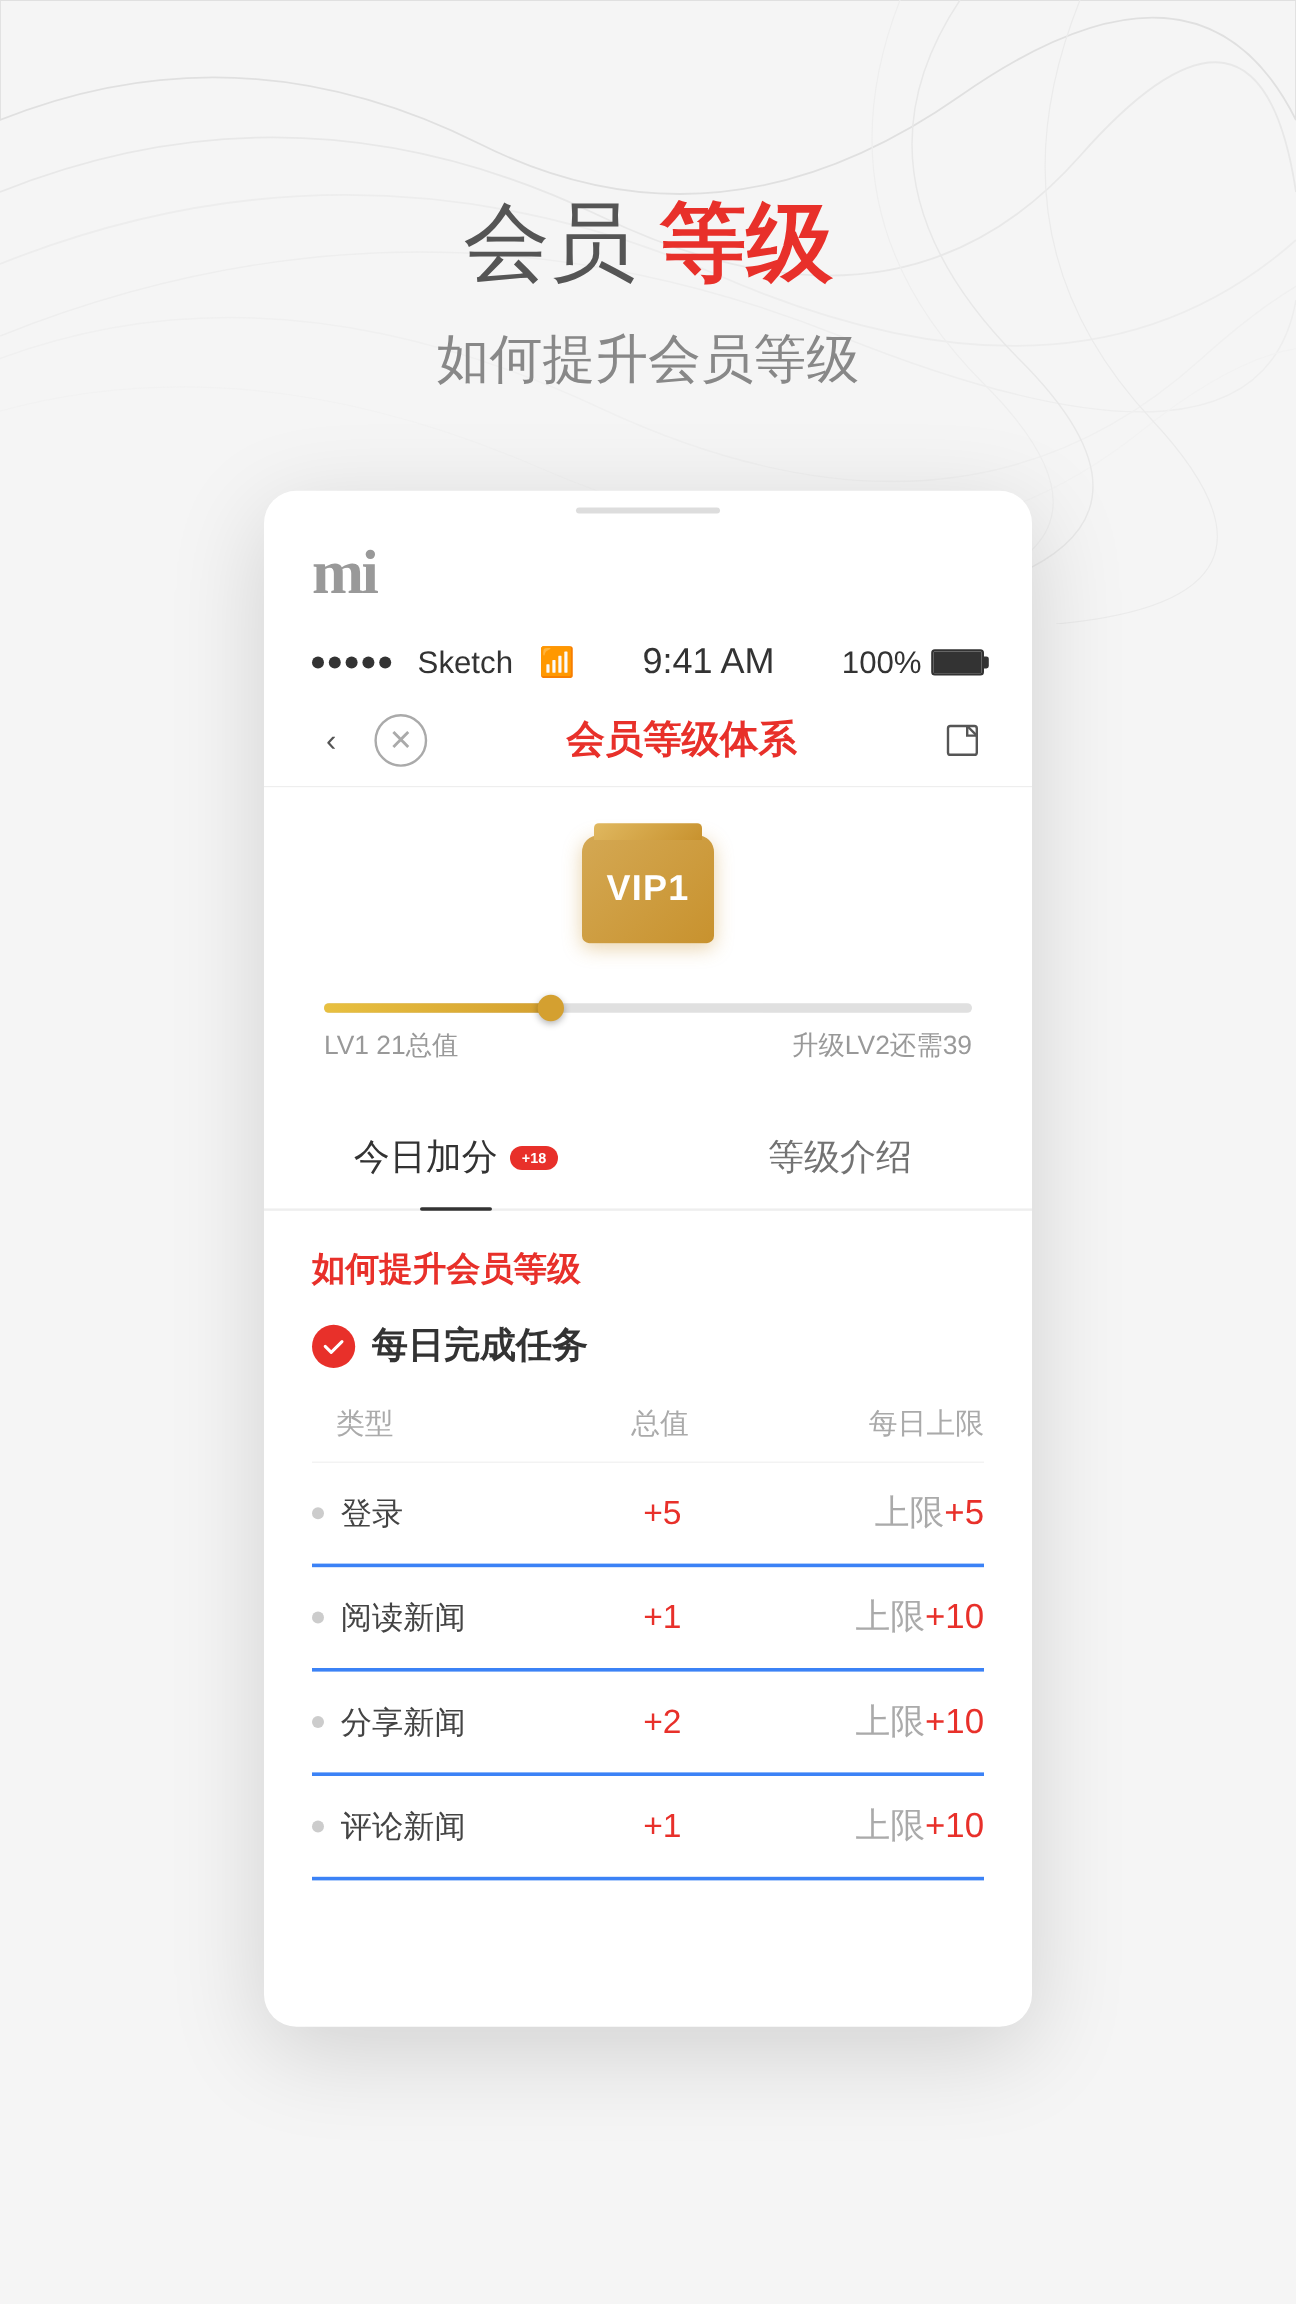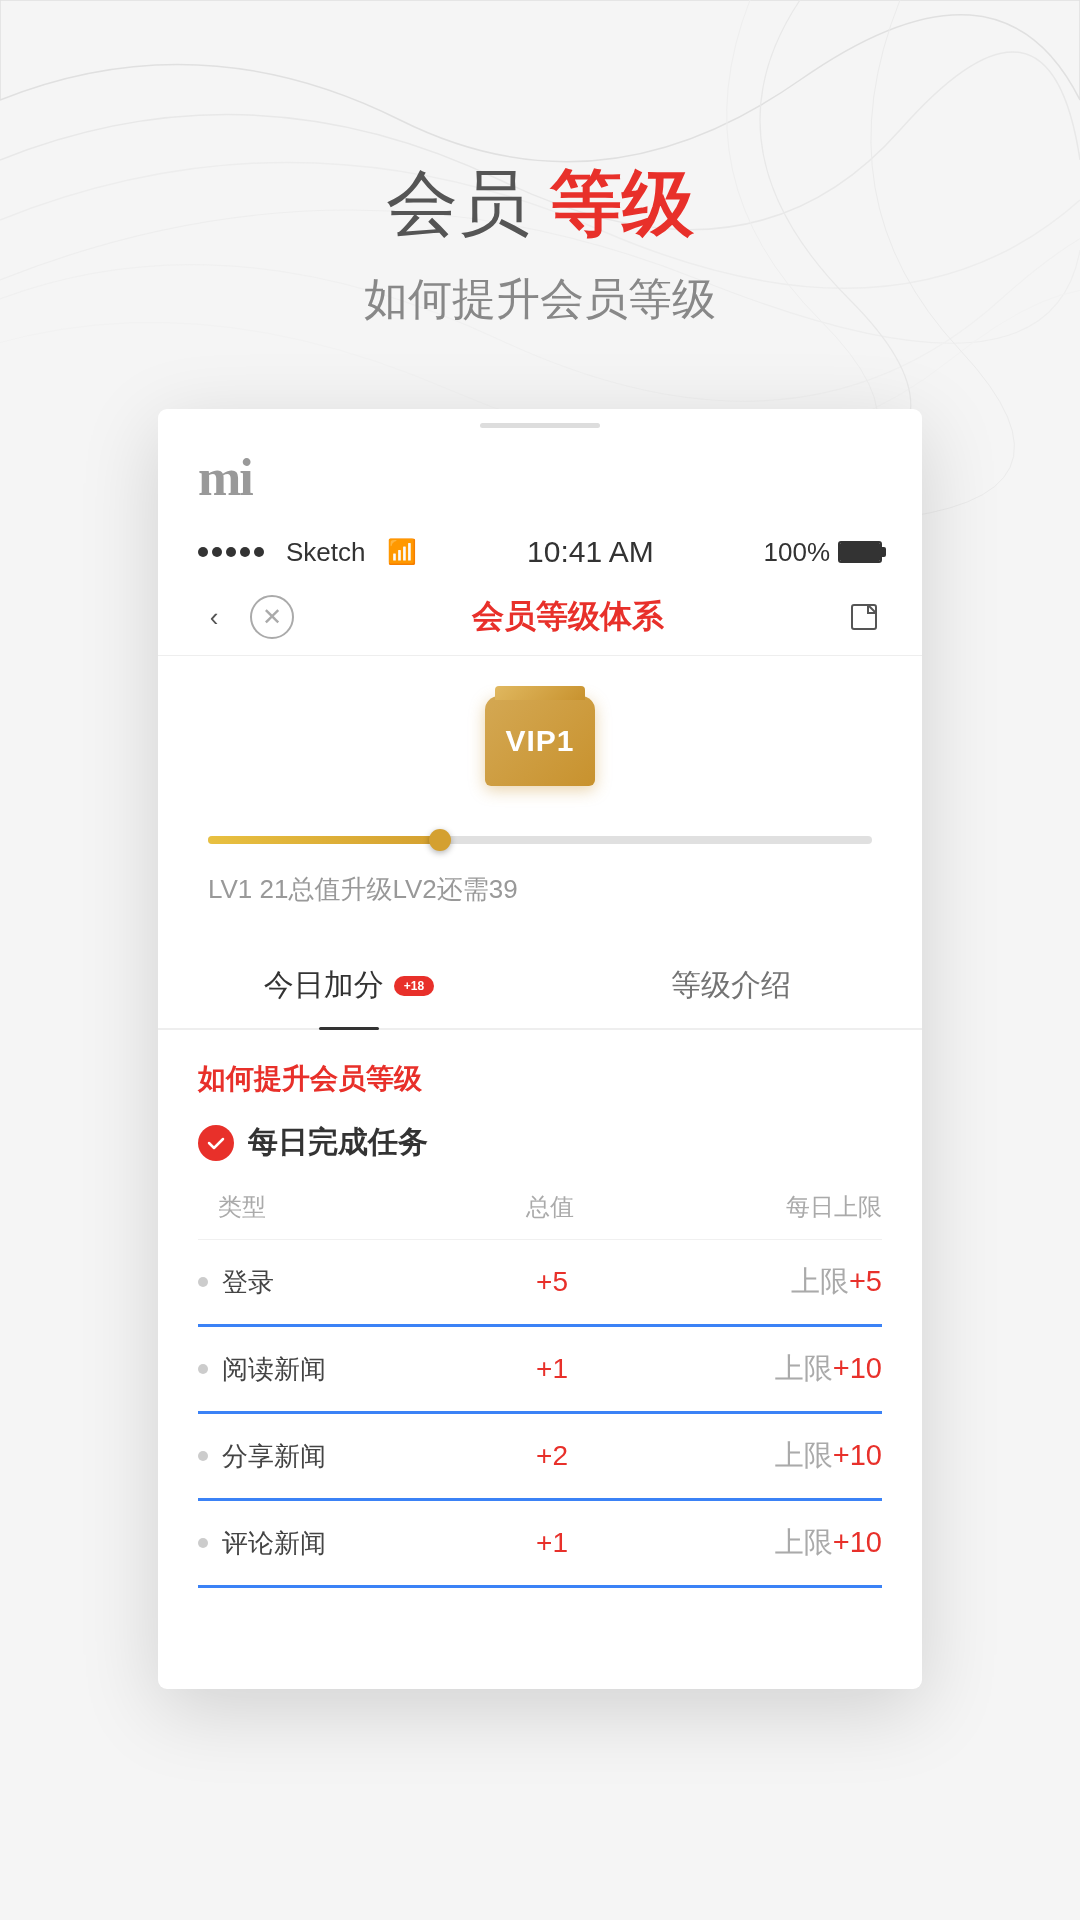--- a/index.html
+++ b/index.html
@@ -56,24 +56,24 @@
     
     .phone-wrapper {
       position: relative;
       z-index: 2;
       display: flex;
       justify-content: center;
       padding-top: 20px;
     }
 
     .phone-frame {
-      width: 764px;
+      width: 640px;
       min-height: 1280px;
       background: #fff;
-      border-radius: 9px;
+      border-radius: 27px;
       box-shadow: 0 20px 80px rgba(0,0,0,0.15);
       overflow: hidden;
       position: relative;
     }
 
     
     .status-bar {
       display: flex;
       align-items: center;
       justify-content: space-between;
@@ -227,23 +227,23 @@
     .progress-thumb {
       width: 22px; height: 22px;
       background: #d4a030;
       border-radius: 50%;
       position: absolute;
       right: -11px; top: -7px;
       box-shadow: 0 2px 6px rgba(0,0,0,0.3);
     }
     .progress-labels {
       display: flex;
-      justify-content: flex-start;
-      margin-top: 28px;
-      font-size: 26px;
+      justify-content: space-between;
+      margin-top: 12px;
+      font-size: 22px;
       color: #999;
     }
 
     
     .tabs-section {
       display: flex;
       border-bottom: 2px solid #eee;
       margin-top: 20px;
     }
     .tab-item {
@@ -445,21 +445,21 @@
         <div class="signal-dots">
           <div class="signal-dot"></div>
           <div class="signal-dot"></div>
           <div class="signal-dot"></div>
           <div class="signal-dot"></div>
           <div class="signal-dot"></div>
         </div>
         <span>Sketch</span>
         <span style="font-size:24px;">📶</span>
       </div>
-      <div class="status-time">10:41 AM</div>
+      <div class="status-time">9:41 AM</div>
       <div class="status-battery">
         <span>100%</span>
         <div class="battery-icon">
           <div class="battery-body">
             <div class="battery-fill"></div>
           </div>
         </div>
       </div>
     </div>
 

